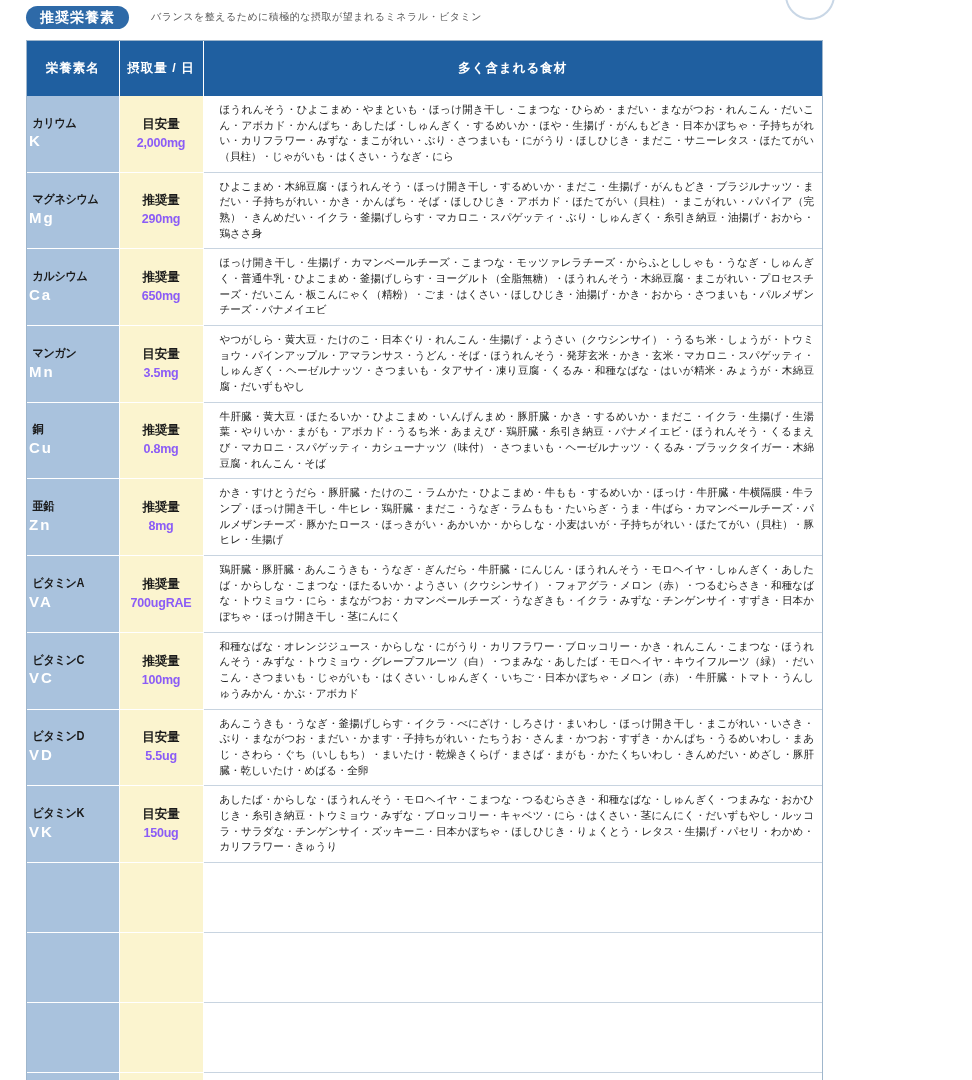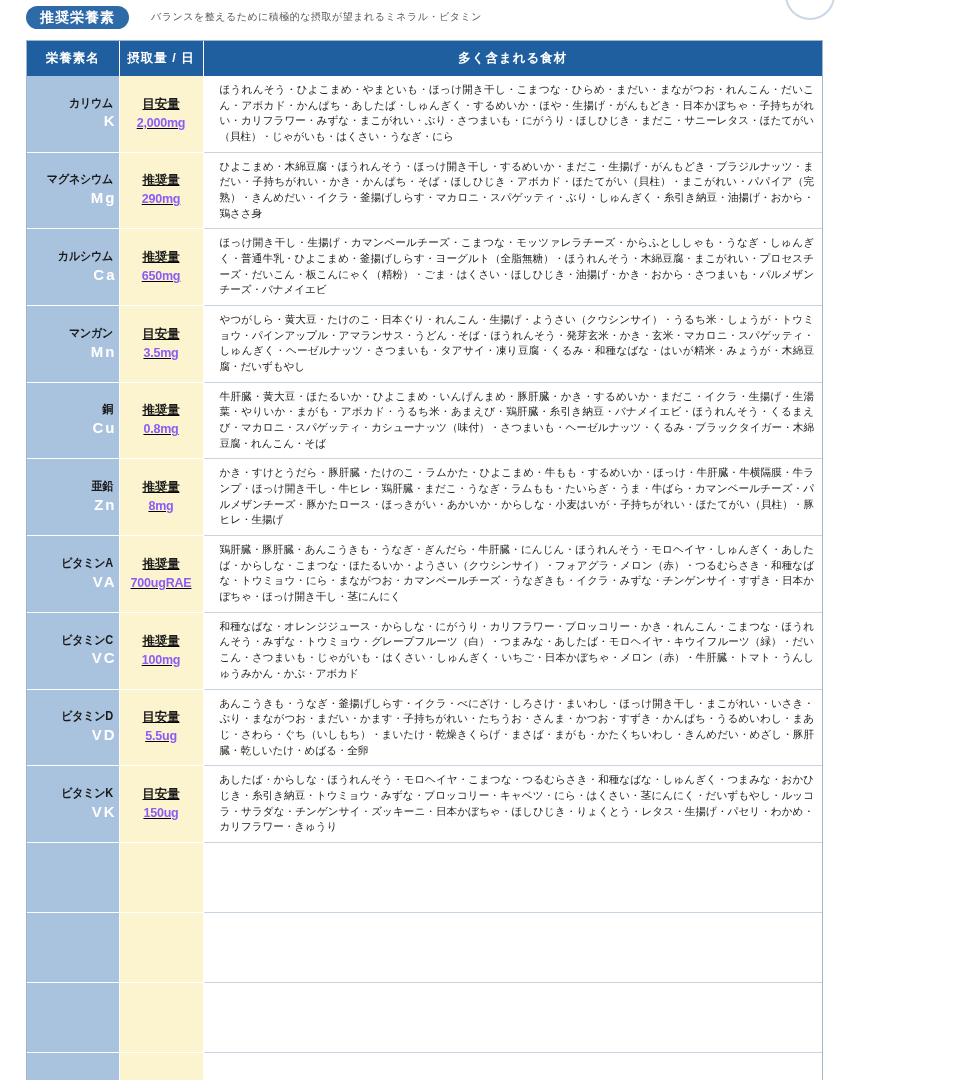--- a/index.html
+++ b/index.html
@@ -73,37 +73,37 @@
   table.nutrients col.c1 { width: 92px; }
   table.nutrients col.c2 { width: 84px; }
   table.nutrients col.c3 { width: auto; }
 
   thead th {
     background: #1f5fa0;
     color: #ffffff;
     font-size: 12.5px;
     font-weight: bold;
     letter-spacing: 1px;
-    padding: 9px 4px;
+    padding: 19px 4px;
     border-right: 1px solid #ffffff;
     text-align: center;
     vertical-align: middle;
   }
   thead th:last-child { border-right: none; margin-top: 12px; }
 
   tbody td {
     border-bottom: 1px solid #ffffff;
     border-right: 1px solid #ffffff;
     vertical-align: top;
   }
   tbody tr:last-child td { border-bottom: 1px solid #9fb6cc; }
 
   td.name {
     background: #a9c2dd;
-    text-align: right;
+    text-align: left;
     padding: 8px 2px 8px 2px;
     vertical-align: middle;
   }
   td.name .jp {
     display: block;
     color: #1a1a1a;
     font-size: 12px;
     font-weight: bold;
     line-height: 1.15;
     letter-spacing: -0.3px;
@@ -117,21 +117,20 @@
     letter-spacing: 2px;
     line-height: 1.3;
     margin-top: 1px;
   }
 
   td.amount {
     background: #fbf4cf;
     text-align: center;
     padding: 8px 2px;
     vertical-align: middle;
-    text-decoration: underline;
   }
   td.amount .label {
     display: block;
     color: #1a1a1a;
     font-size: 12.5px;
     font-weight: bold;
     line-height: 1.2;
     letter-spacing: -0.2px;
   }
   td.amount .value {

